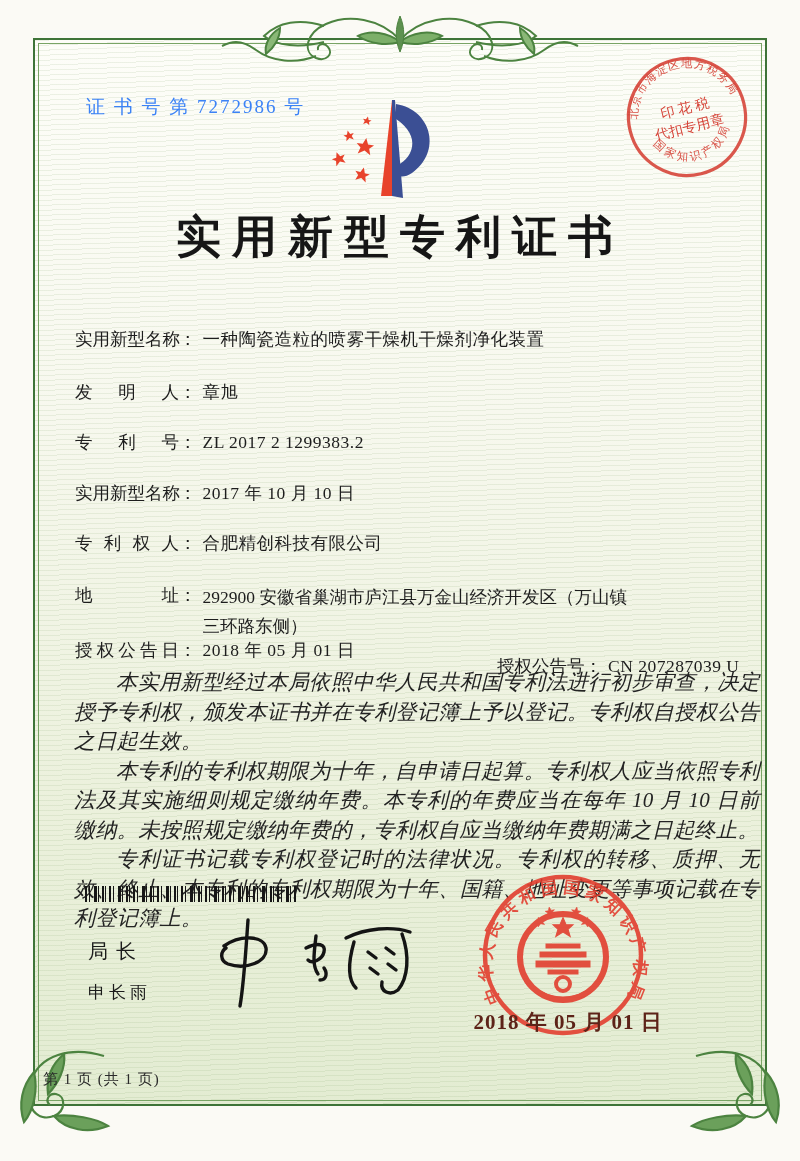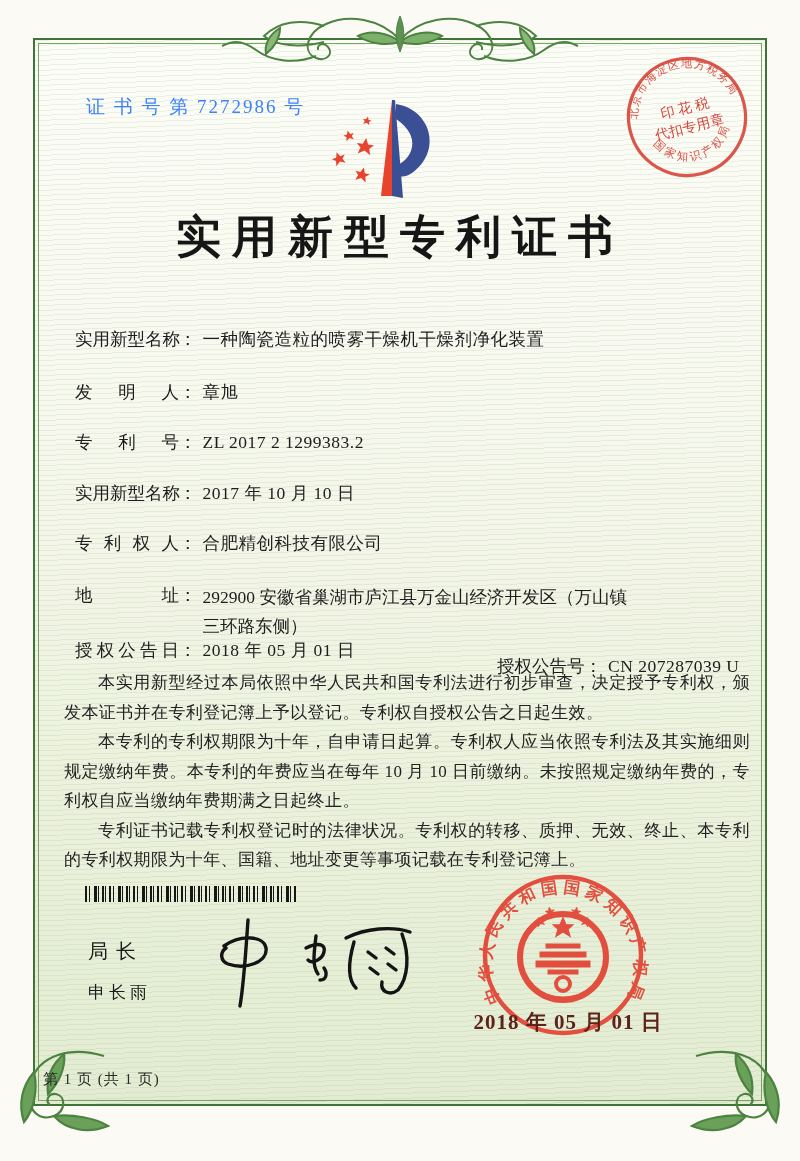--- a/index.html
+++ b/index.html
@@ -43,23 +43,24 @@
     display:inline-block;width:104px;
     text-align:justify;text-align-last:justify;
     vertical-align:top;
   }
   .fcolon{display:inline-block;margin:0 6px 0 0;}
   .fvalue{letter-spacing:.5px;}
   .addr-val{display:inline-block;vertical-align:top;white-space:normal;line-height:29px;}
   .addr-val span{display:block;}
   .grant-right{position:absolute;left:382px;top:16px;white-space:nowrap;margin-left:40px;}
   .paras{
-    position:absolute;left:64px;top:668px;width:686px;
-    font-size:17px;line-height:29.5px;color:#232323;letter-spacing:.4px;
+    position:absolute;left:74px;top:668px;width:686px;
+    font-size:21px;line-height:29.5px;color:#232323;letter-spacing:.4px;
     text-align:justify;
+    font-style:italic;
   }
   .paras p{margin:0;text-indent:2em;}
   .barcode{
     position:absolute;left:85px;top:886px;width:212px;height:16px;
     background-image:repeating-linear-gradient(90deg,
       #161616 0 2px, rgba(0,0,0,0) 2px 4px,
       #161616 4px 5px, rgba(0,0,0,0) 5px 9px,
       #161616 9px 12px, rgba(0,0,0,0) 12px 13px,
       #161616 13px 14px, rgba(0,0,0,0) 14px 17px,
       #161616 17px 19px, rgba(0,0,0,0) 19px 20px,

